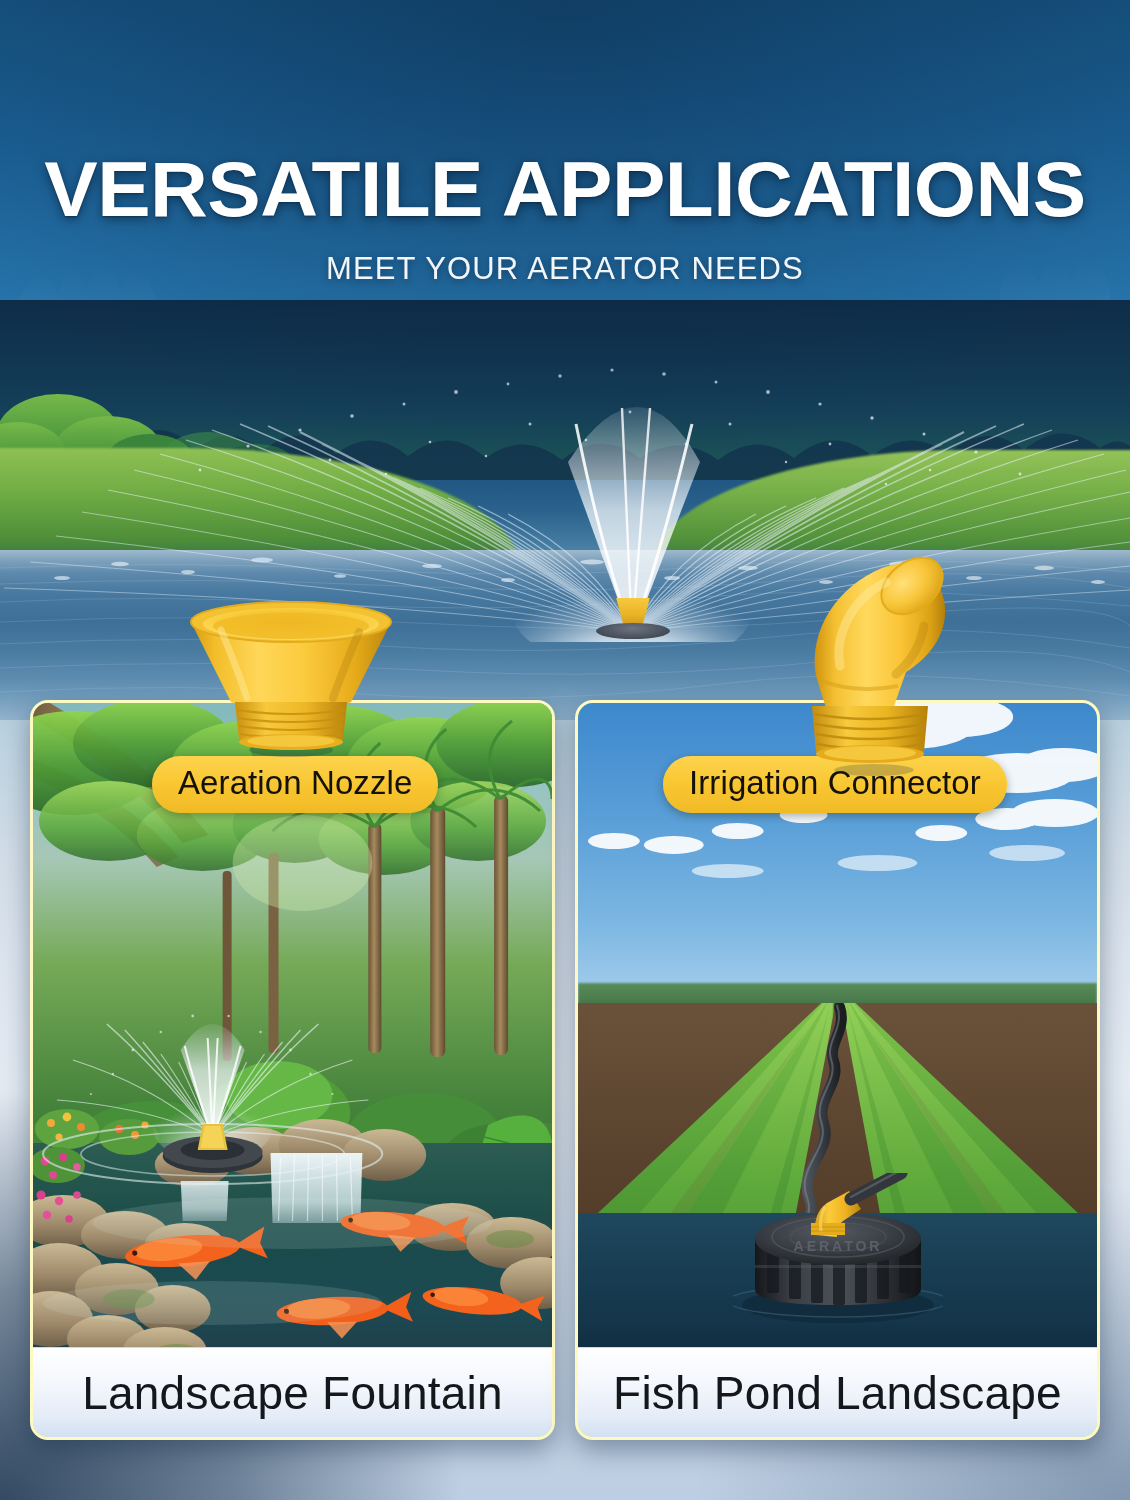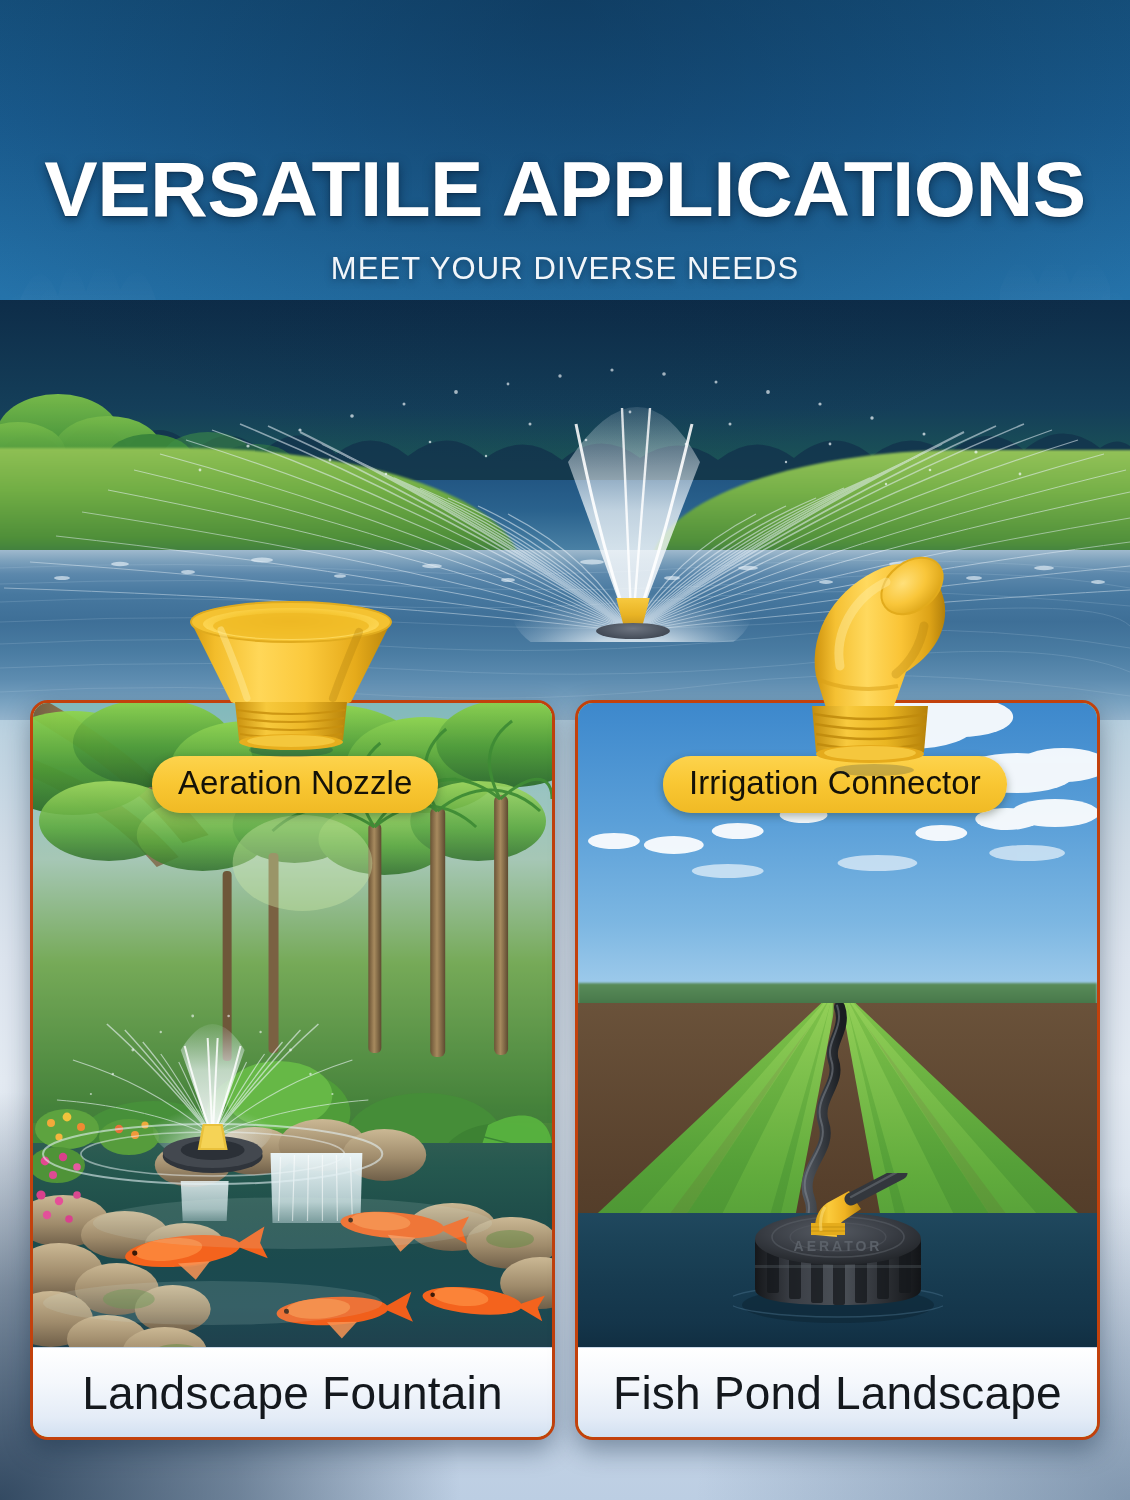--- a/index.html
+++ b/index.html
@@ -118,21 +118,21 @@
   }
 
   
   .panels {
     position:absolute; left:30px; top:700px; width:1070px; height:740px;
     display:flex; gap:20px;
   }
   .panel {
     position:relative; flex:1 1 0; height:740px;
     border-radius:18px;
-    border:3px solid #c2410c;
+    border:3px solid #fef9c3;
     overflow:hidden;
     background:#bef264;
     box-shadow:0 10px 26px rgba(10,34,60,.40);
   }
   .panel-photo {
     position:absolute; left:0; top:0; right:0; height:650px;
     overflow:hidden;
   }
   .panel-caption {
     position:absolute; left:0; right:0; bottom:0; height:90px;
@@ -397,21 +397,21 @@
     </svg>
 
     <div class="hero-nozzle" style="left:613px;top:298px;"></div>
     <div class="hero-base" style="left:596px;top:323px;"></div>
   </div>
 
   <div class="bg-vignette"></div>
 
   <div class="title-block">
     <div class="headline">VERSATILE APPLICATIONS</div>
-    <div class="subhead">MEET YOUR DIVERSE NEEDS</div>
+    <div class="subhead">MEET YOUR AERATOR NEEDS</div>
   </div>
 
   <div class="panels">
 
     <div class="panel">
       <div class="panel-photo">
         <div class="garden-sky"></div>
 
         <svg class="garden-canopy" viewBox="0 0 520 420" preserveAspectRatio="none">
           <defs>

